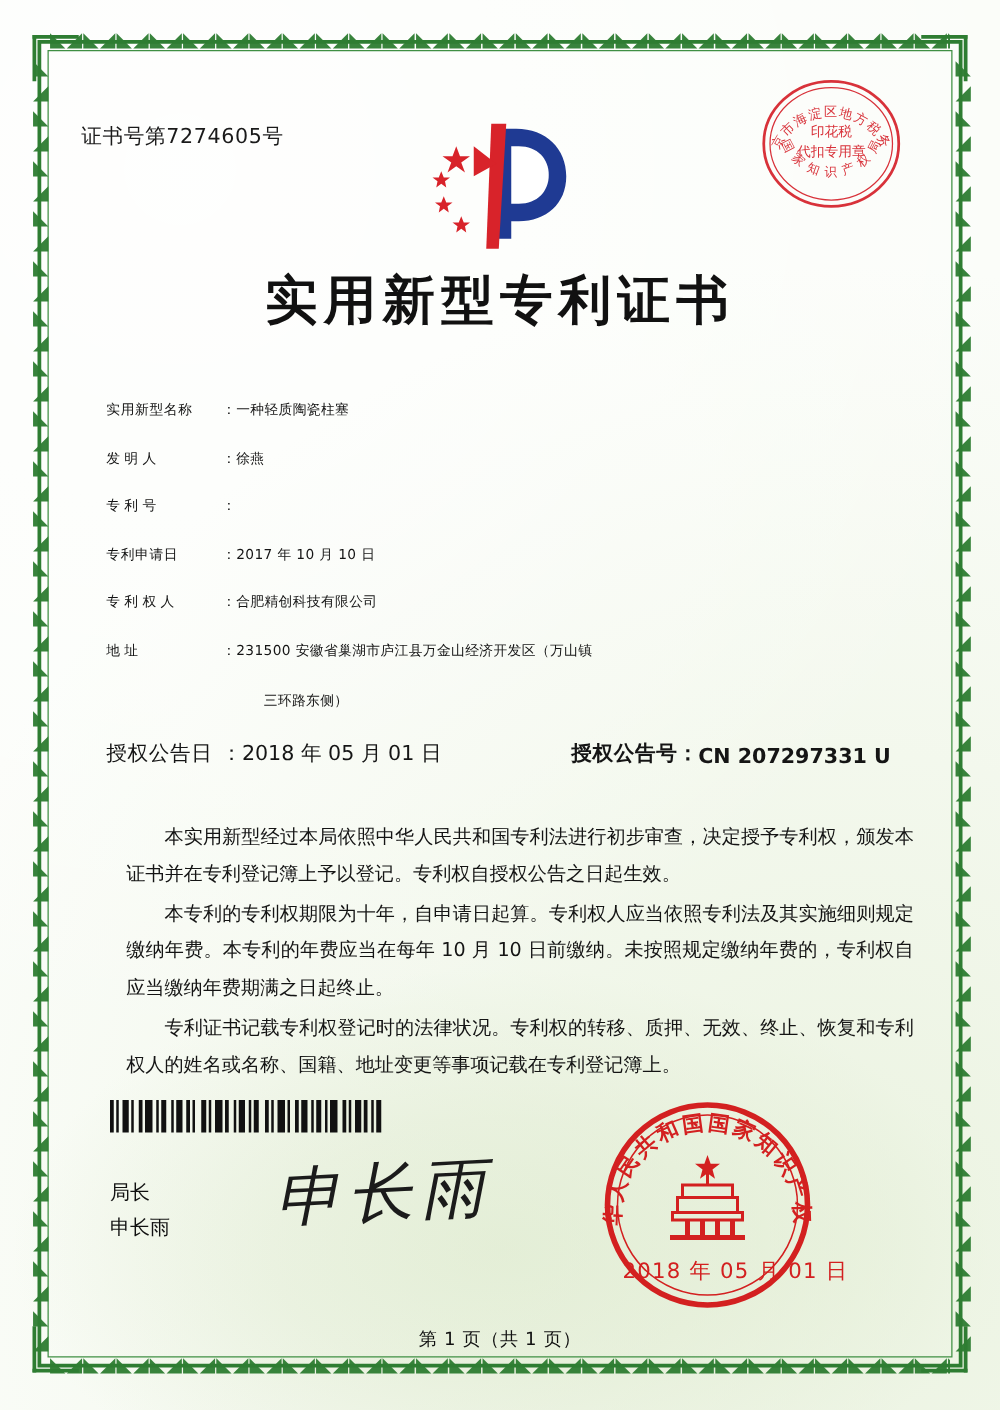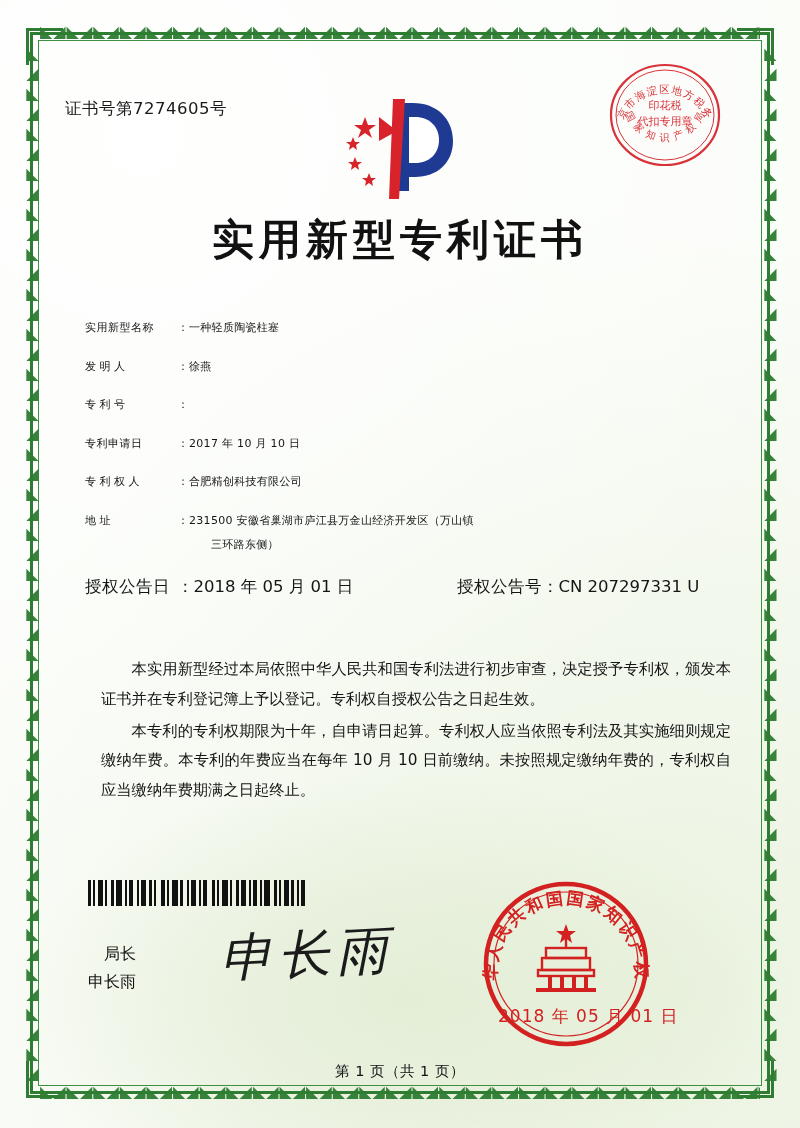--- a/index.html
+++ b/index.html
@@ -155,33 +155,33 @@
   .field-colon {
     flex: 0 0 12px;
     text-align: center;
   }
   .field-value {
     flex: 1 1 auto;
     letter-spacing: 0.3px;
   }
   .field-value .sub-line {
     display: block;
-    margin-top: 8px;
+    margin-top: 24px;
     margin-left: 22px;
   }
 
   .two-col {
     display: flex;
     align-items: baseline;
     font-size: 16.5px;
     color: #151515;
     margin-top: 4px;
   }
   .two-col .left-part { flex: 0 0 372px; display: flex; align-items: baseline; }
-  .two-col .right-part { flex: 1 1 auto; display: flex; align-items: center; }
+  .two-col .right-part { flex: 1 1 auto; display: flex; align-items: flex-end; font-weight: bold; }
   .lbl-plain { letter-spacing: 0.5px; }
 
   
   .body-text {
     position: absolute;
     left: 85px;
     top: 655px;
     width: 630px;
     font-size: 15.3px;
     line-height: 1.95;
@@ -211,21 +211,20 @@
   }
 
   
   .sig-block {
     position: absolute;
     left: 88px;
     top: 940px;
     font-size: 16px;
     color: #111;
     line-height: 1.75;
-    text-align: right;
   }
   .signature {
     position: absolute;
     left: 220px;
     top: 920px;
     font-size: 52px;
     color: #1b1b1b;
     font-family: "DejaVu Serif", serif;
     font-style: italic;
     letter-spacing: 6px;
@@ -381,20 +380,21 @@
         <div class="field-colon">：</div>
         <div>CN 207297331 U</div>
       </div>
     </div>
 
   </div>
 
   <div class="body-text">
     <p>本实用新型经过本局依照中华人民共和国专利法进行初步审查，决定授予专利权，颁发本证书并在专利登记簿上予以登记。专利权自授权公告之日起生效。</p>
     <p>本专利的专利权期限为十年，自申请日起算。专利权人应当依照专利法及其实施细则规定缴纳年费。本专利的年费应当在每年 10 月 10 日前缴纳。未按照规定缴纳年费的，专利权自应当缴纳年费期满之日起终止。</p>
+    <p>专利证书记载专利权登记时的法律状况。专利权的转移、质押、无效、终止、恢复和专利权人的姓名或名称、国籍、地址变更等事项记载在专利登记簿上。</p>
   </div>
 
   <div class="barcode">
     <i style="width:3px"></i>
       <i style="width:2px;background:transparent"></i>
     <i style="width:2px"></i>
       <i style="width:3px;background:transparent"></i>
     <i style="width:5px"></i>
       <i style="width:2px;background:transparent"></i>
     <i style="width:2px"></i>

